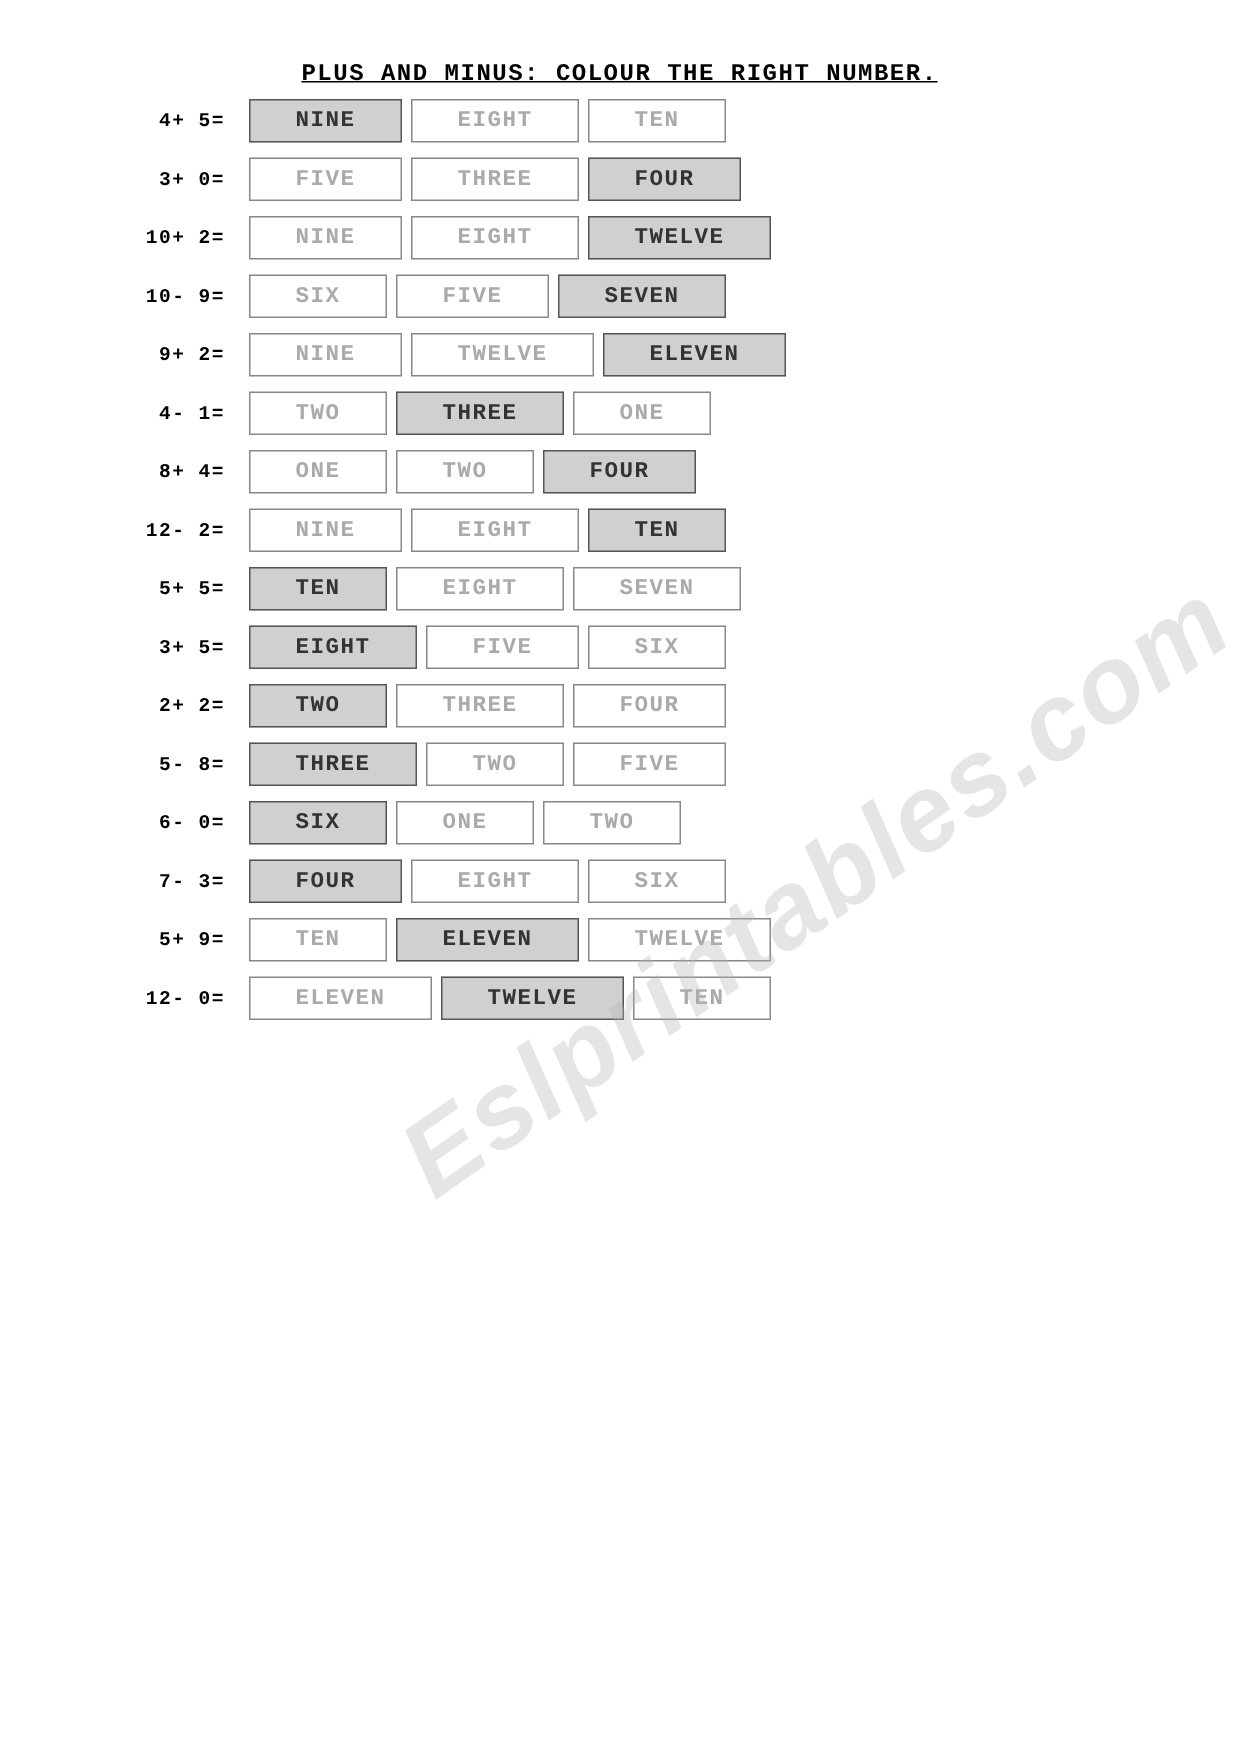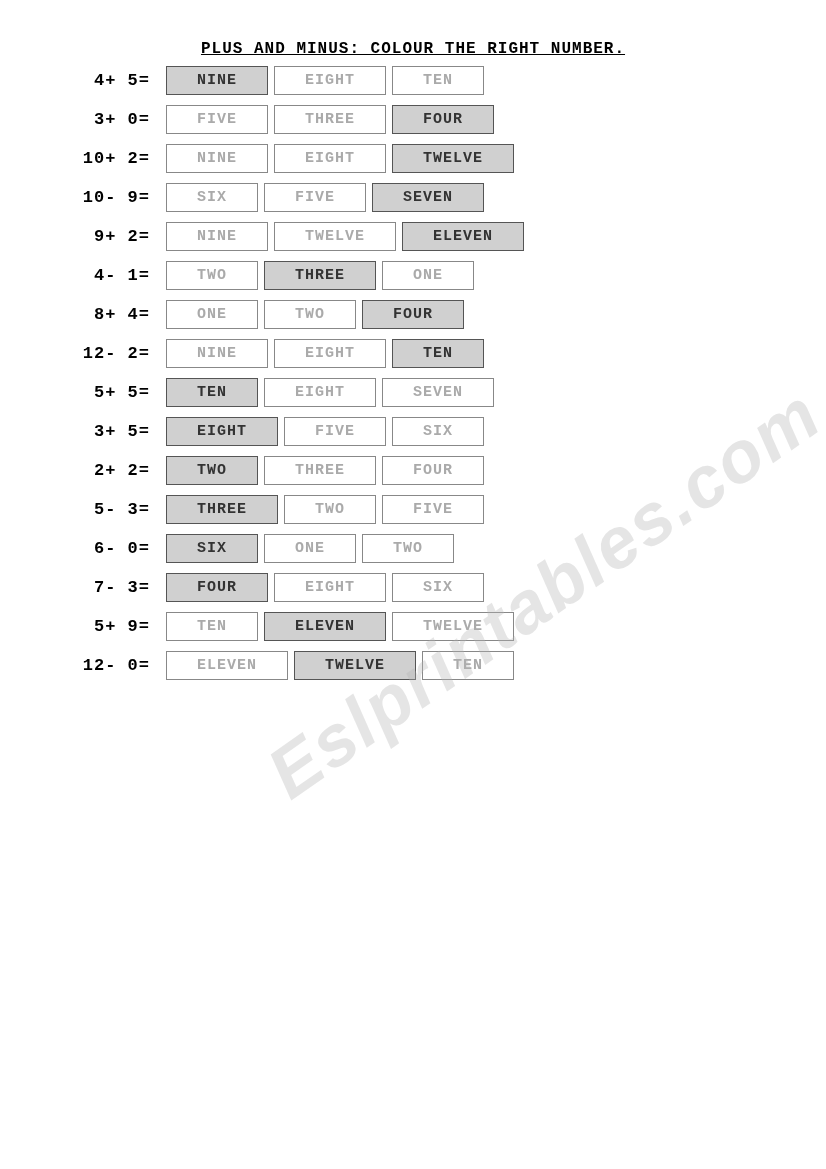--- a/index.html
+++ b/index.html
@@ -39,21 +39,21 @@
     }
 
     .exercise-row {
       display: flex;
       align-items: center;
       margin-bottom: 10px;
       gap: 6px;
     }
 
     .equation {
-      font-size: 17px;
+      font-size: 13px;
       font-weight: bold;
       min-width: 100px;
       text-align: right;
       padding-right: 10px;
       letter-spacing: 1px;
     }
 
     .answer-box {
       border: 1.5px solid #888;
       padding: 5px 30px;
@@ -140,21 +140,21 @@
       <div class="answer-box">FIVE</div>
       <div class="answer-box">SIX</div>
     </div>
     <div class="exercise-row">
       <div class="equation">2+  2=</div>
       <div class="answer-box highlighted">TWO</div>
       <div class="answer-box">THREE</div>
       <div class="answer-box">FOUR</div>
     </div>
     <div class="exercise-row">
-      <div class="equation">5-  3=</div>
+      <div class="equation">5-  8=</div>
       <div class="answer-box highlighted">THREE</div>
       <div class="answer-box">TWO</div>
       <div class="answer-box">FIVE</div>
     </div>
     <div class="exercise-row">
       <div class="equation">6-  0=</div>
       <div class="answer-box highlighted">SIX</div>
       <div class="answer-box">ONE</div>
       <div class="answer-box">TWO</div>
     </div>

